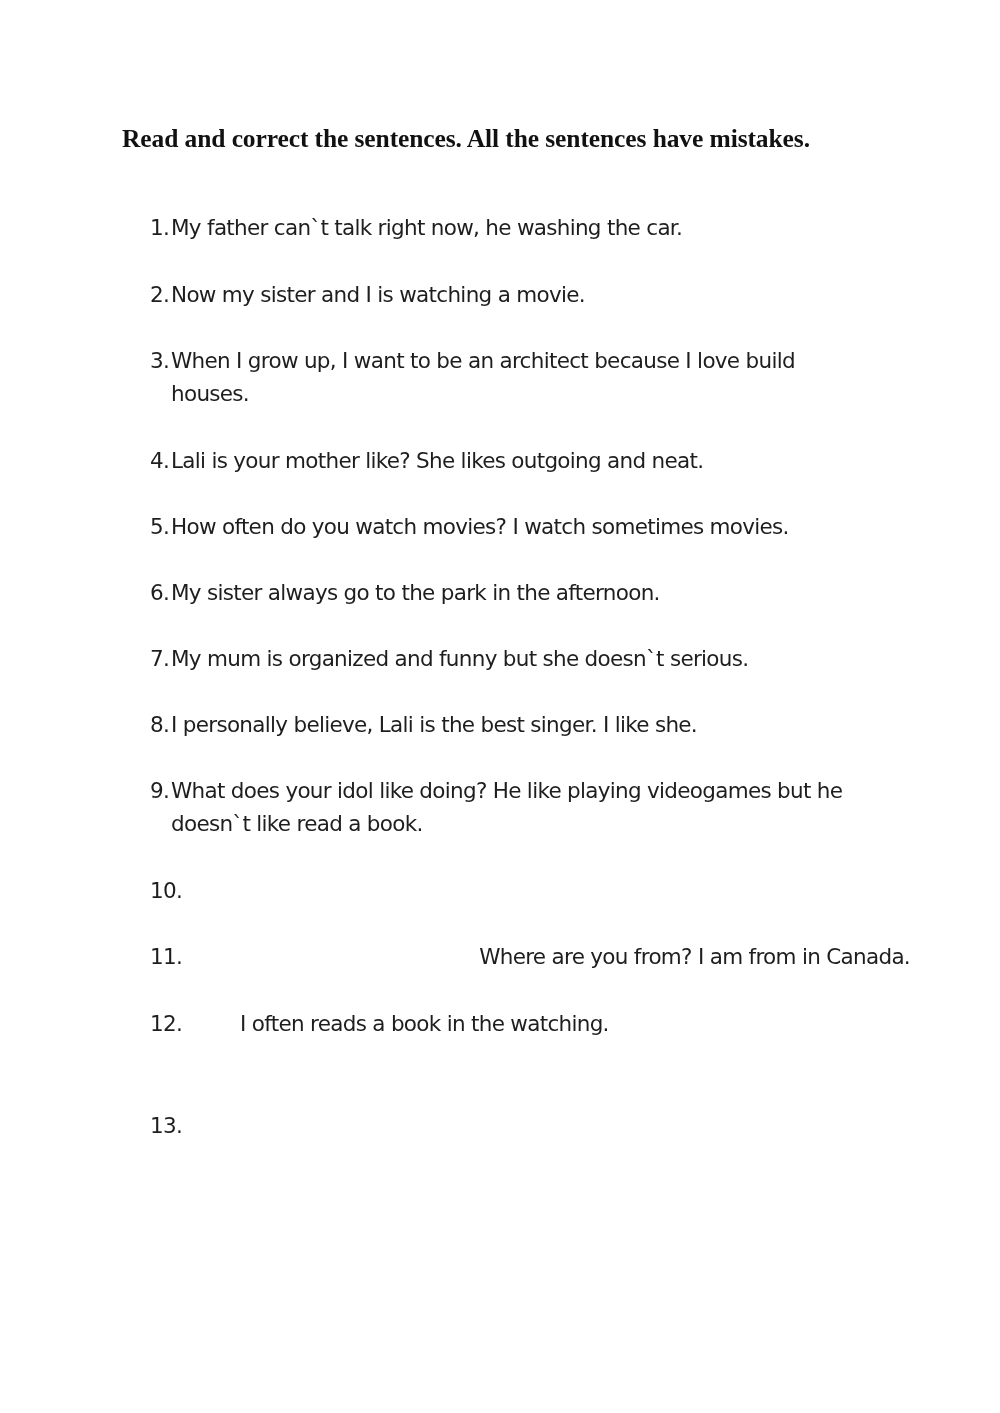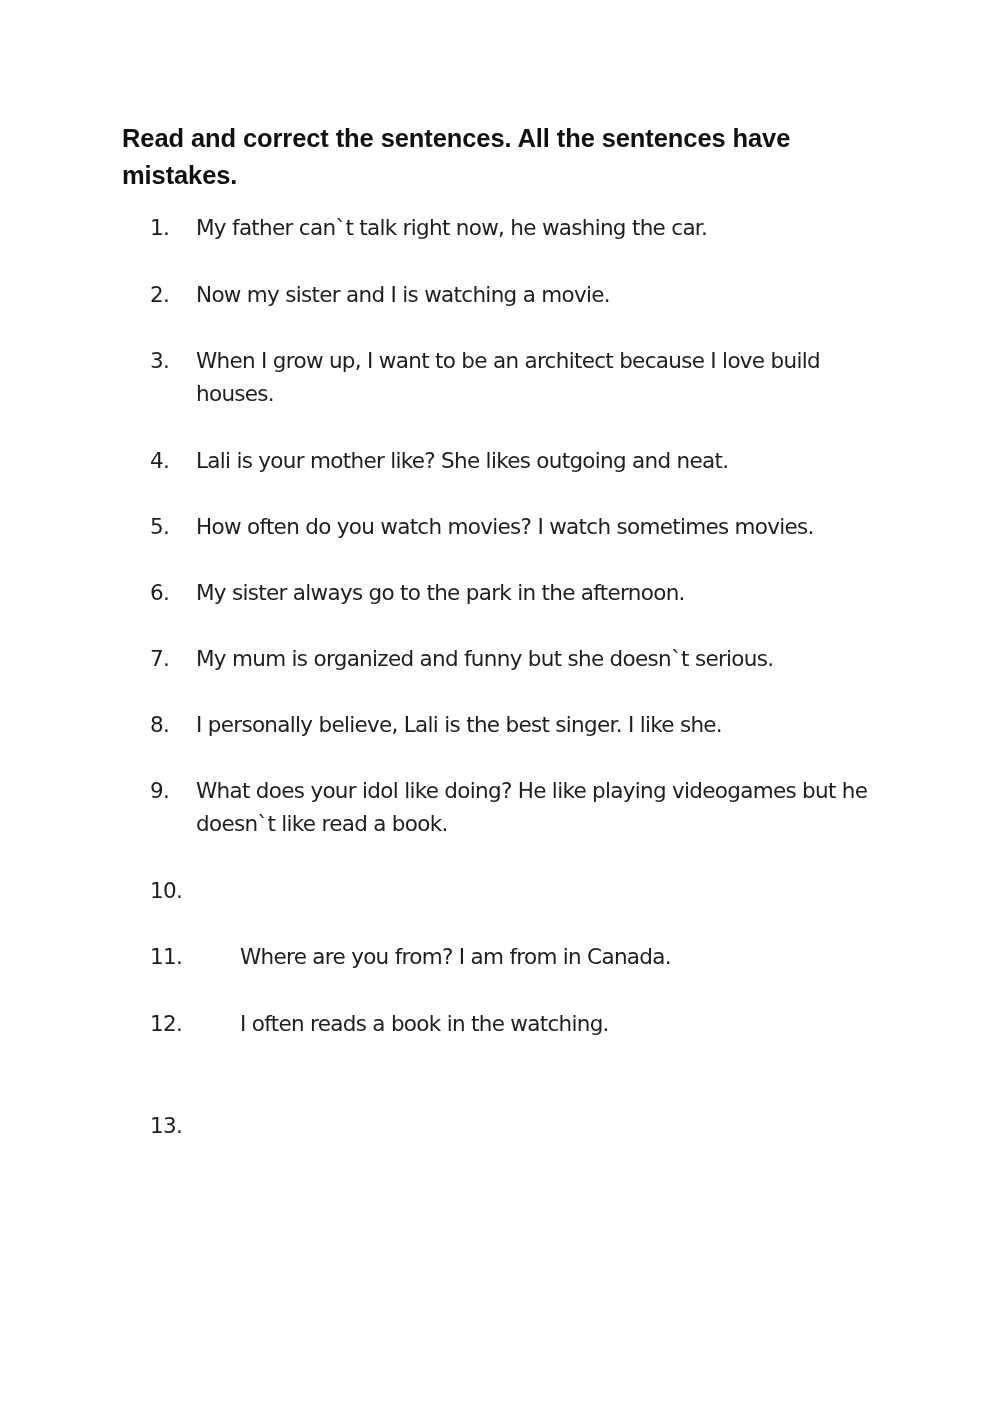--- a/index.html
+++ b/index.html
@@ -21,21 +21,21 @@
       top: 0;
       width: 1000px;
       height: 1413px;
       background: #ffffff;
     }
     .title {
       position: absolute;
       left: 122px;
       top: 120px;
       width: 760px;
-      font-family: Liberation Sans, sans-serif;
+      font-family: Liberation Serif, serif;
       font-weight: bold;
       font-size: 25.5px;
       line-height: 37px;
       color: #111111;
       margin: 0;
       letter-spacing: -0.1px;
     }
     .item {
       position: absolute;
       left: 150px;
@@ -46,21 +46,21 @@
       color: #1e1e1e;
       letter-spacing: -0.7px;
     }
     .item .num {
       position: absolute;
       left: 0;
       top: 0;
     }
     .item .text {
       display: block;
-      margin-left: 46px;
+      margin-left: 21px;
     }
     .item.wide .text {
       margin-left: 90px;
     }
   </style>
 </head>
 <body>
 
 <div class="page">
 
@@ -108,21 +108,21 @@
 
   <div class="item" style="top:774px; width:730px;">
     <span class="num">9.</span>
     <span class="text">What does your idol like doing? He like playing videogames but he doesn`t like read a book.</span>
   </div>
 
   <div class="item wide" style="top:874px;">
     <span class="num">10.</span>
   </div>
 
-  <div class="item wide" style="top:940px;">
+  <div class="item wide" style="top:940px;text-align:right;">
     <span class="num">11.</span>
     <span class="text">Where are you from? I am from in Canada.</span>
   </div>
 
   <div class="item wide" style="top:1007px;">
     <span class="num">12.</span>
     <span class="text">I often reads a book in the watching.</span>
   </div>
 
   <div class="item wide" style="top:1109px;">

